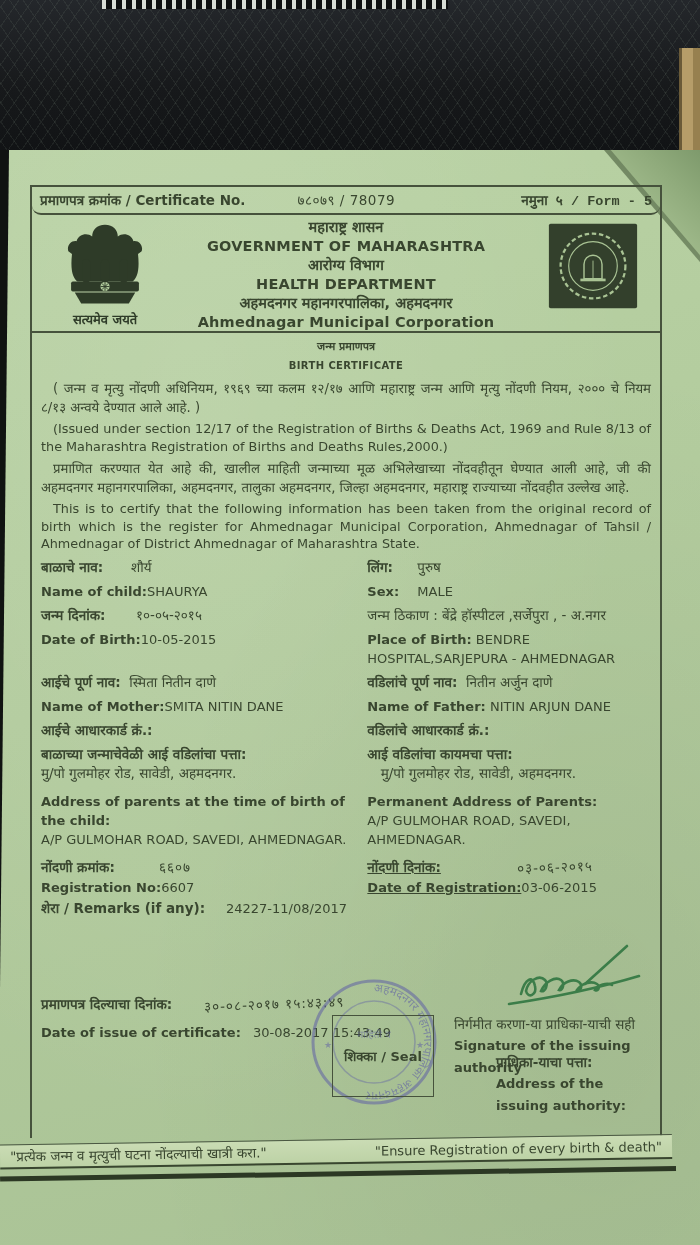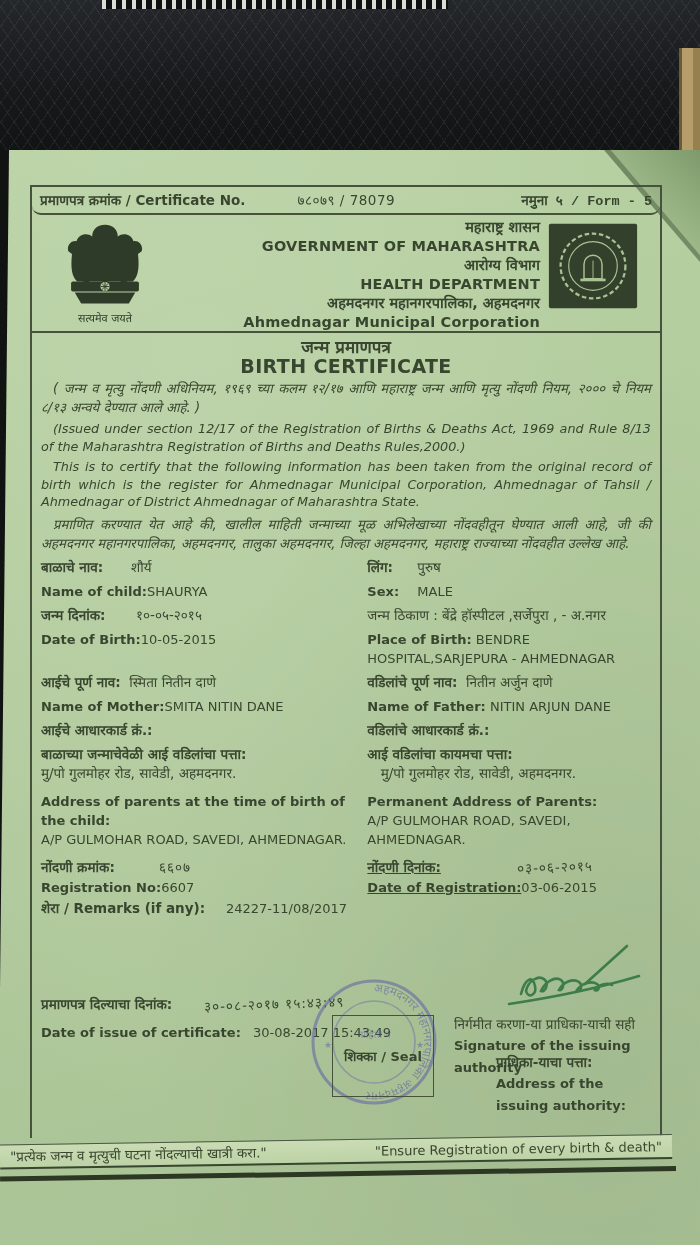--- a/index.html
+++ b/index.html
@@ -37,33 +37,33 @@
     border:2px solid #46523c;border-bottom:none;box-sizing:border-box;font-size:13px;}
   .mr{font-size:13.5px;}
   .b{font-weight:bold;}
   .certno{height:28px;border-bottom:2px solid #46523c;display:flex;align-items:center;
     padding:0 8px;box-sizing:border-box;border-radius:9px;}
   .certno .val{margin-left:52px;letter-spacing:.5px;}
   .certno .form{margin-left:auto;font-family:Liberation Mono, monospace;}
 
   .hdr{position:relative;height:118px;border-bottom:2px solid #46523c;box-sizing:border-box;}
   .emblem-wrap{position:absolute;left:18px;top:6px;width:110px;text-align:center;}
-  .emblem-cap{font-size:11px;margin-top:-2px;color:#2e3b28;}
+  .emblem-cap{font-size:13px;margin-top:-2px;color:#2e3b28;font-weight:bold;}
   .hdr-center{position:absolute;left:120px;right:120px;top:3px;text-align:center;}
-  .hdr-center div{line-height:19px;text-align:right;}
+  .hdr-center div{line-height:19px;}
   .h-mr{font-size:14.5px;font-weight:bold;}
   .h-en{font-size:14.5px;font-weight:bold;letter-spacing:.2px;}
   .seal-wrap{position:absolute;right:22px;top:7px;}
 
   .body{padding:0 9px;}
-  .title-mr{text-align:center;font-weight:bold;font-size:17px;margin-top:5px;line-height:18px;}
-  .title-en{text-align:center;font-weight:bold;font-size:19px;margin-top:1px;line-height:18px;letter-spacing:.4px;}
+  .title-mr{text-align:center;font-weight:bold;font-size:11px;margin-top:5px;line-height:18px;}
+  .title-en{text-align:center;font-weight:bold;font-size:10px;margin-top:1px;line-height:18px;letter-spacing:.4px;}
   .para{text-align:justify;line-height:17.5px;margin:3px 0 0 0;font-size:12.8px;}
   .para.mrp{line-height:19px;font-size:13.2px;margin-top:4px;}
-  .ind{text-indent:12px;font-style:italic;}
+  .ind{text-indent:12px;}
 
   .frow{display:flex;margin-top:5px;line-height:19px;}
   .cl{width:53.5%;box-sizing:border-box;padding-right:16px;}
   .cr{width:46.5%;box-sizing:border-box;}
   .lab{display:inline-block;}
   .w90{min-width:90px;} .w95{min-width:95px;} .w112{min-width:112px;}
   .w50{min-width:50px;} .w118{min-width:118px;} .w150{min-width:150px;text-decoration:underline;} .w185{min-width:185px;}
   .gap8{margin-top:9px;} .gap14{}
   .sign-svg{position:absolute;left:465px;top:753px;}
   .issue-mr{position:absolute;left:9px;top:808px;}
@@ -151,22 +151,22 @@
           </svg>
         </div>
       </div>
 
       <div class="body">
         <div class="title-mr mr">जन्म प्रमाणपत्र</div>
         <div class="title-en">BIRTH CERTIFICATE</div>
 
         <p class="para mrp ind">( जन्म व मृत्यु नोंदणी अधिनियम, १९६९ च्या कलम १२/१७ आणि महाराष्ट्र जन्म आणि मृत्यु नोंदणी नियम, २००० चे नियम ८/१३ अन्वये देण्यात आले आहे. )</p>
         <p class="para ind">(Issued under section 12/17 of the Registration of Births &amp; Deaths Act, 1969 and Rule 8/13 of the Maharashtra Registration of Births and Deaths Rules,2000.)</p>
+        <p class="para mrp ind">प्रमाणित करण्यात येत आहे की, खालील माहिती जन्माच्या मूळ अभिलेखाच्या नोंदवहीतून घेण्यात आली आहे, जी की  अहमदनगर महानगरपालिका, अहमदनगर, तालुका अहमदनगर, जिल्हा अहमदनगर, महाराष्ट्र राज्याच्या नोंदवहीत उल्लेख आहे.</p>
         <p class="para ind">This is to certify that the following information has been taken from the original record of birth which is the register for Ahmednagar Municipal Corporation, Ahmednagar of Tahsil / Ahmednagar of District Ahmednagar of Maharashtra State.</p>
-        <p class="para mrp ind">प्रमाणित करण्यात येत आहे की, खालील माहिती जन्माच्या मूळ अभिलेखाच्या नोंदवहीतून घेण्यात आली आहे, जी की  अहमदनगर महानगरपालिका, अहमदनगर, तालुका अहमदनगर, जिल्हा अहमदनगर, महाराष्ट्र राज्याच्या नोंदवहीत उल्लेख आहे.</p>
 
         <div class="frow mr">
           <div class="cl"><span class="lab b w90">बाळाचे नाव:</span><span>शौर्य</span></div>
           <div class="cr"><span class="lab b w50">लिंग:</span><span>पुरुष</span></div>
         </div>
         <div class="frow">
           <div class="cl"><span class="lab b w90">Name of child:</span><span>SHAURYA</span></div>
           <div class="cr"><span class="lab b w50">Sex:</span><span>MALE</span></div>
         </div>
         <div class="frow mr">

